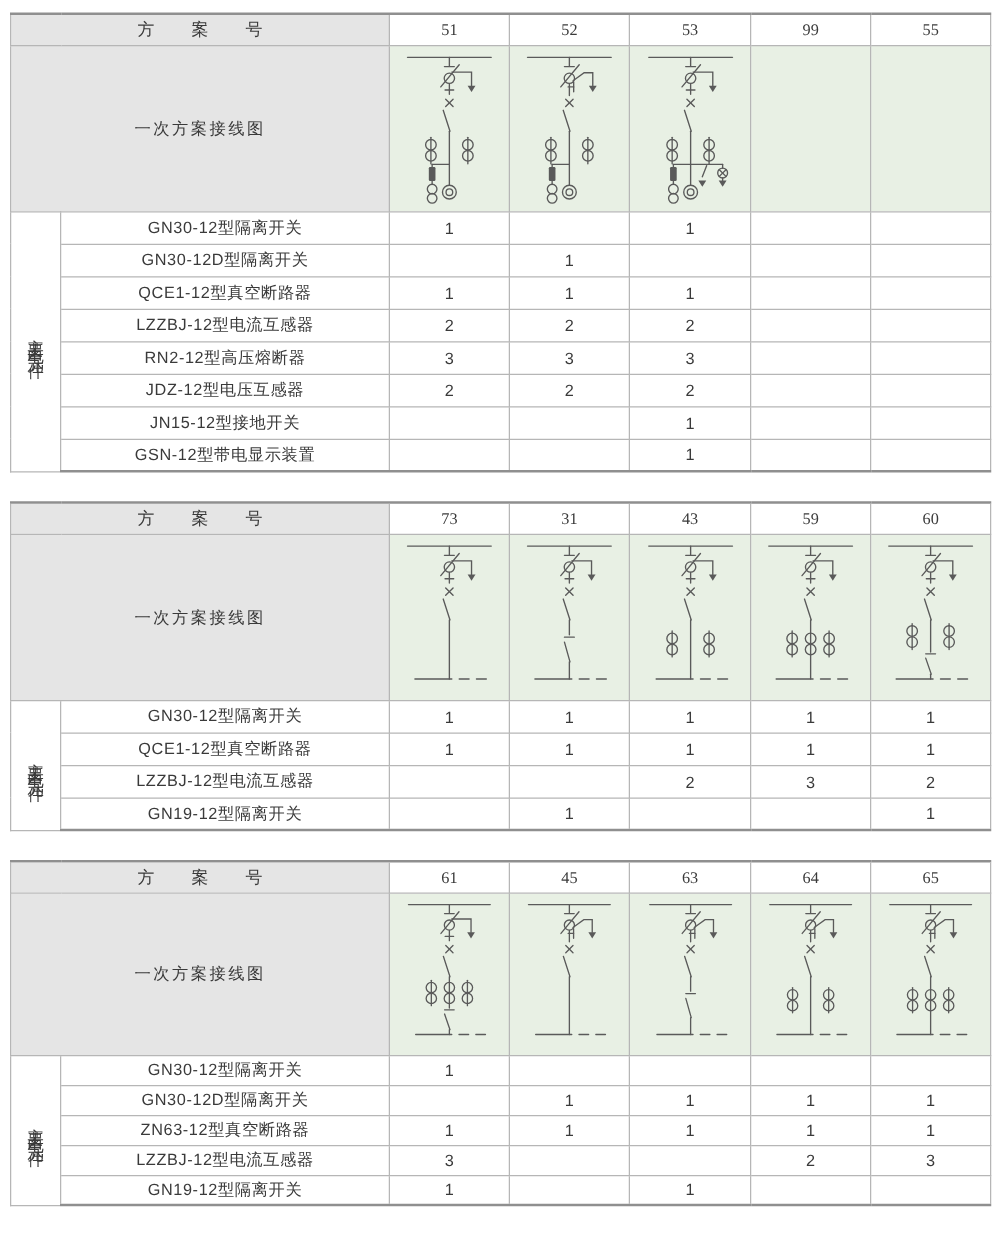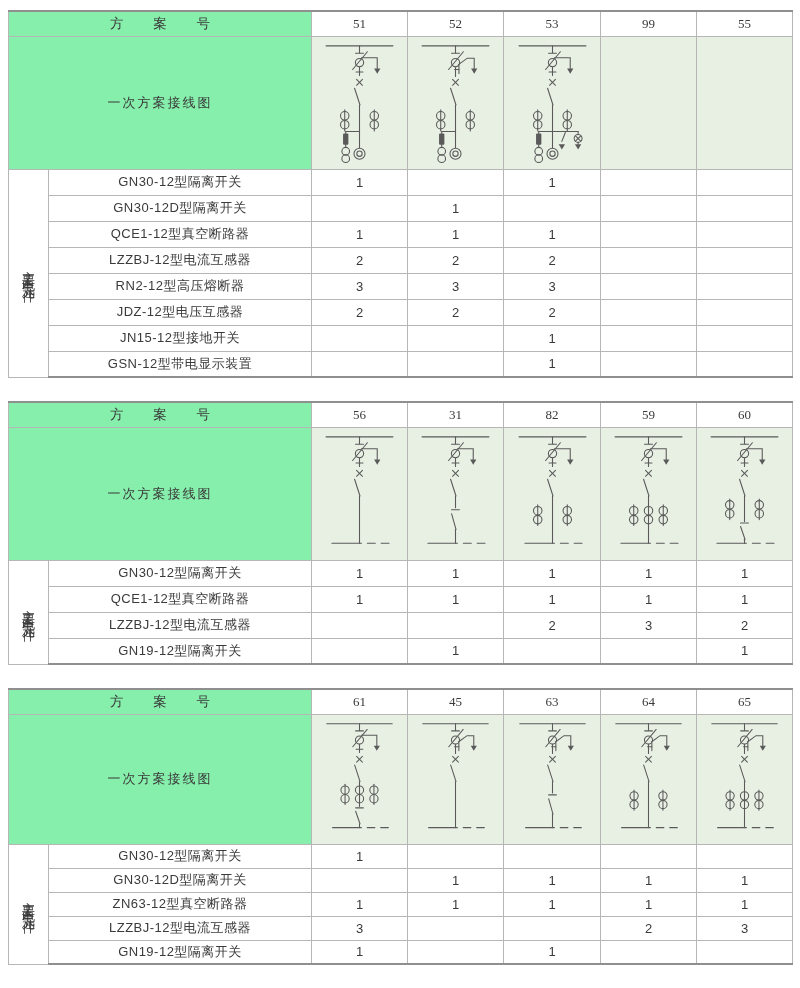--- a/index.html
+++ b/index.html
@@ -5,21 +5,21 @@
   html,body{margin:0;padding:0;background:#ffffff;}
   body{width:800px;height:988px;overflow:hidden;
        font-family:"Liberation Sans","DejaVu Sans",sans-serif;color:#3a3a3a;}
   .wrap{padding:10px 8px 0 8px;}
   table.sheet{border-collapse:collapse;table-layout:fixed;width:784px;margin:0 0 23px 0;}
   table.sheet td{border:1px solid #b6b6b6;text-align:center;vertical-align:middle;
        font-size:13px;padding:0;overflow:hidden;}
   tr.hdr td{border-top:2px solid #8f8f8f;}
   tr.lastrow td{border-bottom:2px solid #8f8f8f;text-align:center;}
   td.group{border-bottom:2px solid #8f8f8f;}
-  td.hdr-label,td.diag-label{border-left:none;background:#86efac;}
+  td.hdr-label,td.diag-label{border-left:none;background:#e5e5e5;}
   td.hdr-label .sp{letter-spacing:2.2em;margin-right:-2.2em;font-size:13.5px;}
   td.num{font-size:13px;font-family:Liberation Serif, serif;}
   td.diag{background:#e8f0e4;}
   td.diag svg{display:block;margin:0 auto;}
   td.diag-label{font-size:13.5px;letter-spacing:2px;font-family:Liberation Serif, serif;}
   td.name{text-align:left;padding-left:14px;font-size:13px;letter-spacing:0.5px;}
   td.val{font-size:12.5px;}
   td.group{background:#ffffff;}
   .vert{writing-mode:vertical-rl;letter-spacing:4px;font-size:13px;line-height:1;display:inline-block;}
 </style>
@@ -228,23 +228,23 @@
           <col style="width:263px">
           <col style="width:96px">
           <col style="width:96px">
           <col style="width:97px">
           <col style="width:96px">
           <col style="width:96px">
         </colgroup>
         <tbody>
           <tr class="hdr" style="height:25px">
             <td class="hdr-label" colspan="2"><span class="sp">方案号</span></td>
-            <td class="num">56</td>
+            <td class="num">73</td>
             <td class="num">31</td>
-            <td class="num">82</td>
+            <td class="num">43</td>
             <td class="num">59</td>
             <td class="num">60</td>
           </tr>
           <tr style="height:133px">
             <td class="diag-label" colspan="2">一次方案接线图</td>
             <td class="diag">
               <svg viewBox="0 0 96 133" width="95" height="131" preserveAspectRatio="xMidYMid meet">
                 <line x1="14" y1="9" x2="82" y2="9" stroke="#5a5a5a" stroke-width="1.1" fill="none" stroke-linecap="round"></line>
                 <line x1="48" y1="9" x2="48" y2="16" stroke="#5a5a5a" stroke-width="1.1" fill="none" stroke-linecap="round"></line>
                 <line x1="44" y1="16.5" x2="52" y2="16.5" stroke="#5a5a5a" stroke-width="1.1" fill="none" stroke-linecap="round"></line>

